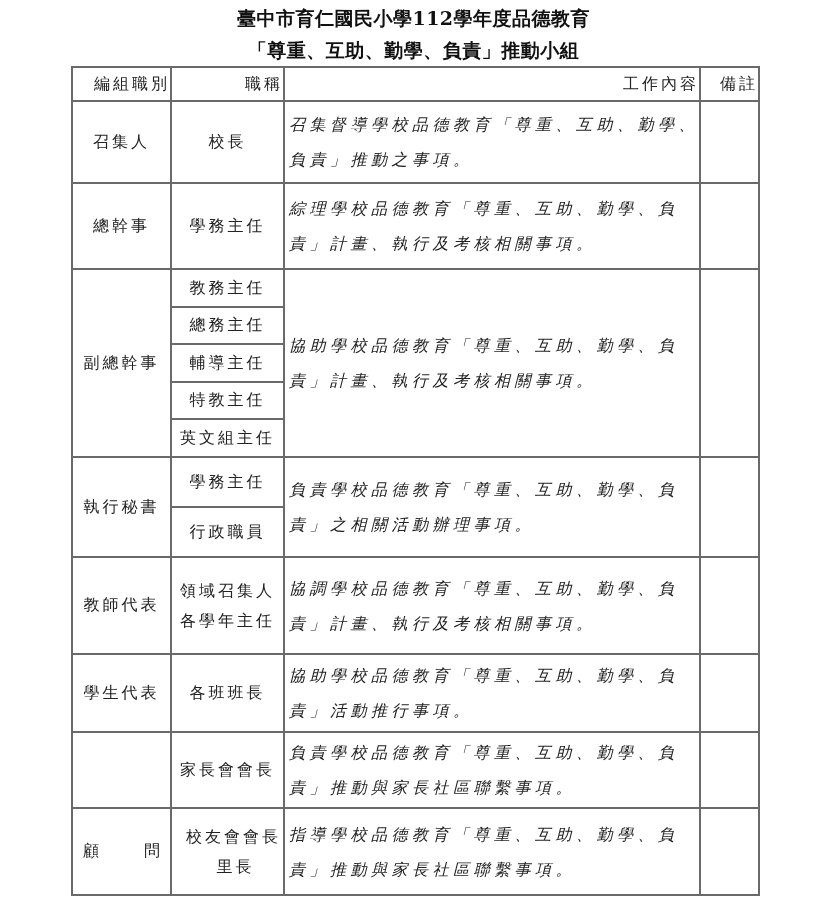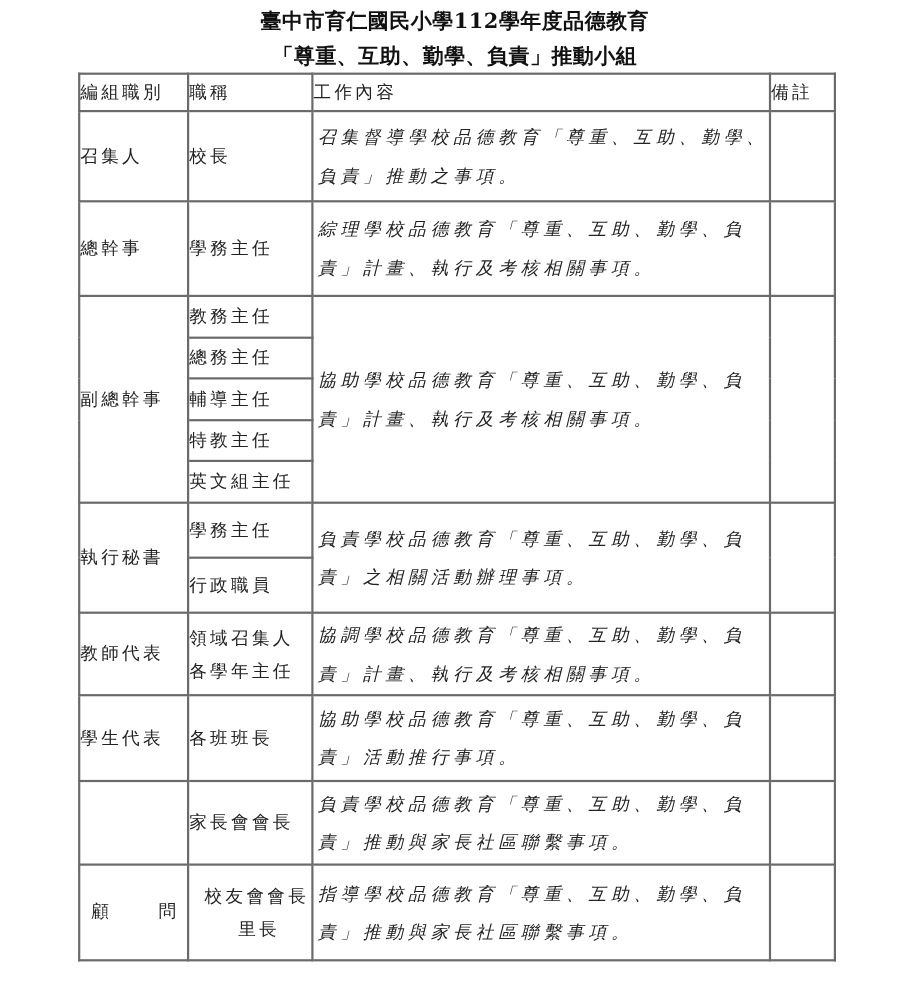--- a/index.html
+++ b/index.html
@@ -6,22 +6,22 @@
   body { width:827px; height:898px; position:relative; overflow:hidden;
          font-family: "DejaVu Serif", "Liberation Serif", serif; color:#222; }
   .title { position:absolute; left:0; width:827px; text-align:center;
            font-weight:bold; font-size:19px; color:#111; letter-spacing:0.5px; }
   .t1 { top:6px; }
   .t2 { top:38px; }
   table { position:absolute; left:71px; top:66px; border-collapse:collapse;
           table-layout:fixed; width:687px; }
   td, th { border:2px solid #6a6a6a; padding:0; font-weight:normal;
            font-size:16px; letter-spacing:3px; vertical-align:middle; }
-  th { text-align:left; height:32px; }
-  td.c { text-align:left; }
+  th { text-align:right; height:32px; }
+  td.c { text-align:center; }
   td.w { text-align:left; padding-left:4px; line-height:35px; letter-spacing:4.5px;font-style:italic; }
   td.note { }
   .spread { display:flex; justify-content:space-between; padding:0 10px; letter-spacing:0; }
 </style>
 </head>
 <body>
 
 <div class="title t1">臺中市育仁國民小學112學年度品德教育</div>
 <div class="title t2">「尊重、互助、勤學、負責」推動小組</div>
 
@@ -76,21 +76,21 @@
   <tr style="height:50px">
     <td class="c" rowspan="2">執行秘書</td>
     <td class="c">學務主任</td>
     <td class="w" rowspan="2">負責學校品德教育「尊重、互助、勤學、負責」之相關活動辦理事項。</td>
     <td class="note" rowspan="2"></td>
   </tr>
   <tr style="height:50px">
     <td class="c">行政職員</td>
   </tr>
 
-  <tr style="height:75px">
+  <tr style="height:97px">
     <td class="c">教師代表</td>
     <td class="c" style="line-height:30px;border-radius:26px;">
       <div>領域召集人</div>
       <div>各學年主任</div>
     </td>
     <td class="w">協調學校品德教育「尊重、互助、勤學、負責」計畫、執行及考核相關事項。</td>
     <td class="note"></td>
   </tr>
 
   <tr style="height:78px">

